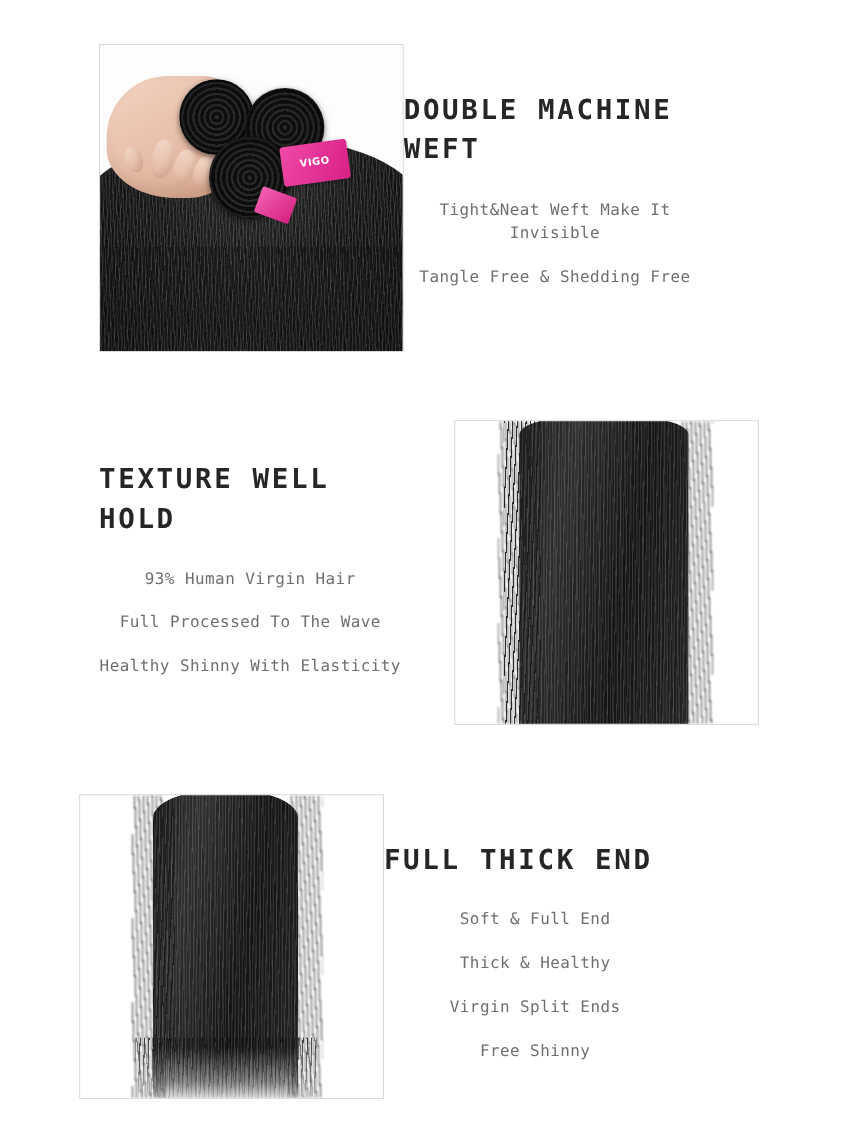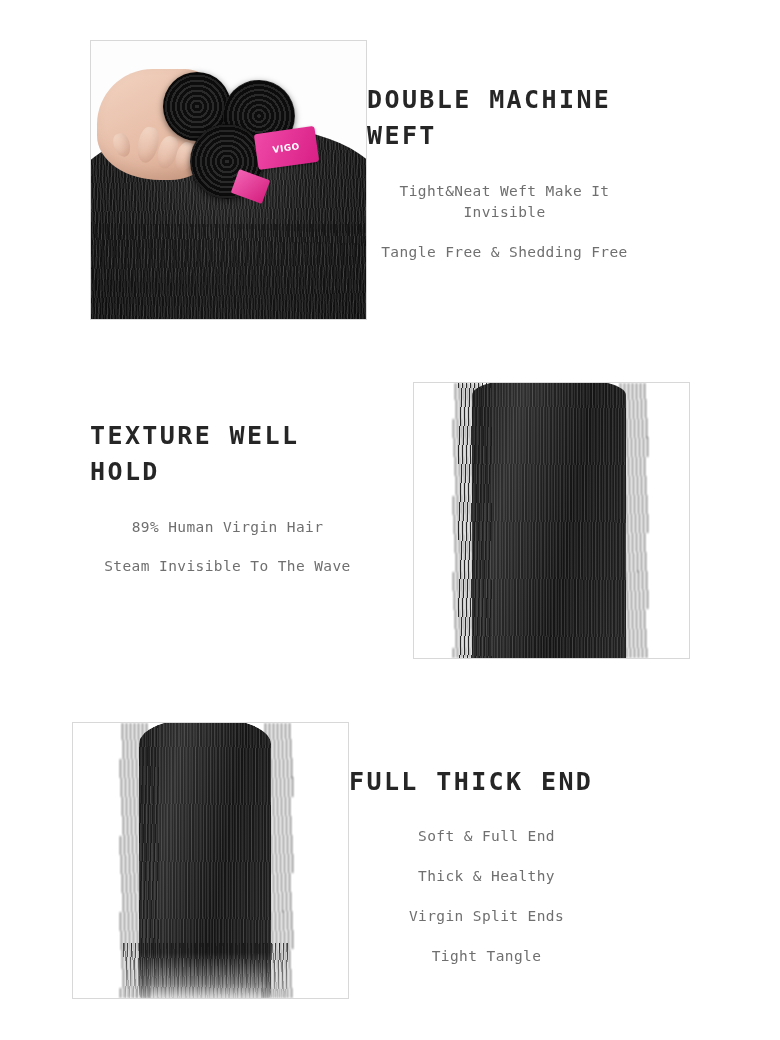--- a/index.html
+++ b/index.html
@@ -280,22 +280,23 @@
         <li>Tangle Free &amp; Shedding Free</li>
       </ul>
     </div>
   </div>
 
   <div class="feature-row" id="row-2">
 
     <div class="text-block tb-left">
       <h2 class="headline">TEXTURE WELL HOLD</h2>
       <ul class="bullets">
-        <li>89% Human Virgin Hair</li>
-        <li>Steam Invisible To The Wave</li>
+        <li>93% Human Virgin Hair</li>
+        <li>Full Processed To The Wave</li>
+        <li>Healthy Shinny With Elasticity</li>
       </ul>
     </div>
 
     <div class="img-frame frame-b" id="img-b">
       <div class="kinky-scene">
         <div class="edge-frizz left"></div>
         <div class="edge-frizz right"></div>
         <div class="kinky-col"></div>
       </div>
     </div>
@@ -311,18 +312,18 @@
         <div class="bottom-frizz"></div>
       </div>
     </div>
 
     <div class="text-block tb-right">
       <h2 class="headline">FULL THICK END</h2>
       <ul class="bullets">
         <li>Soft &amp; Full End</li>
         <li>Thick &amp; Healthy</li>
         <li>Virgin Split Ends</li>
-        <li>Tight Tangle</li>
+        <li>Free Shinny</li>
       </ul>
     </div>
   </div>
 
 </div>
 
 </body></html>

